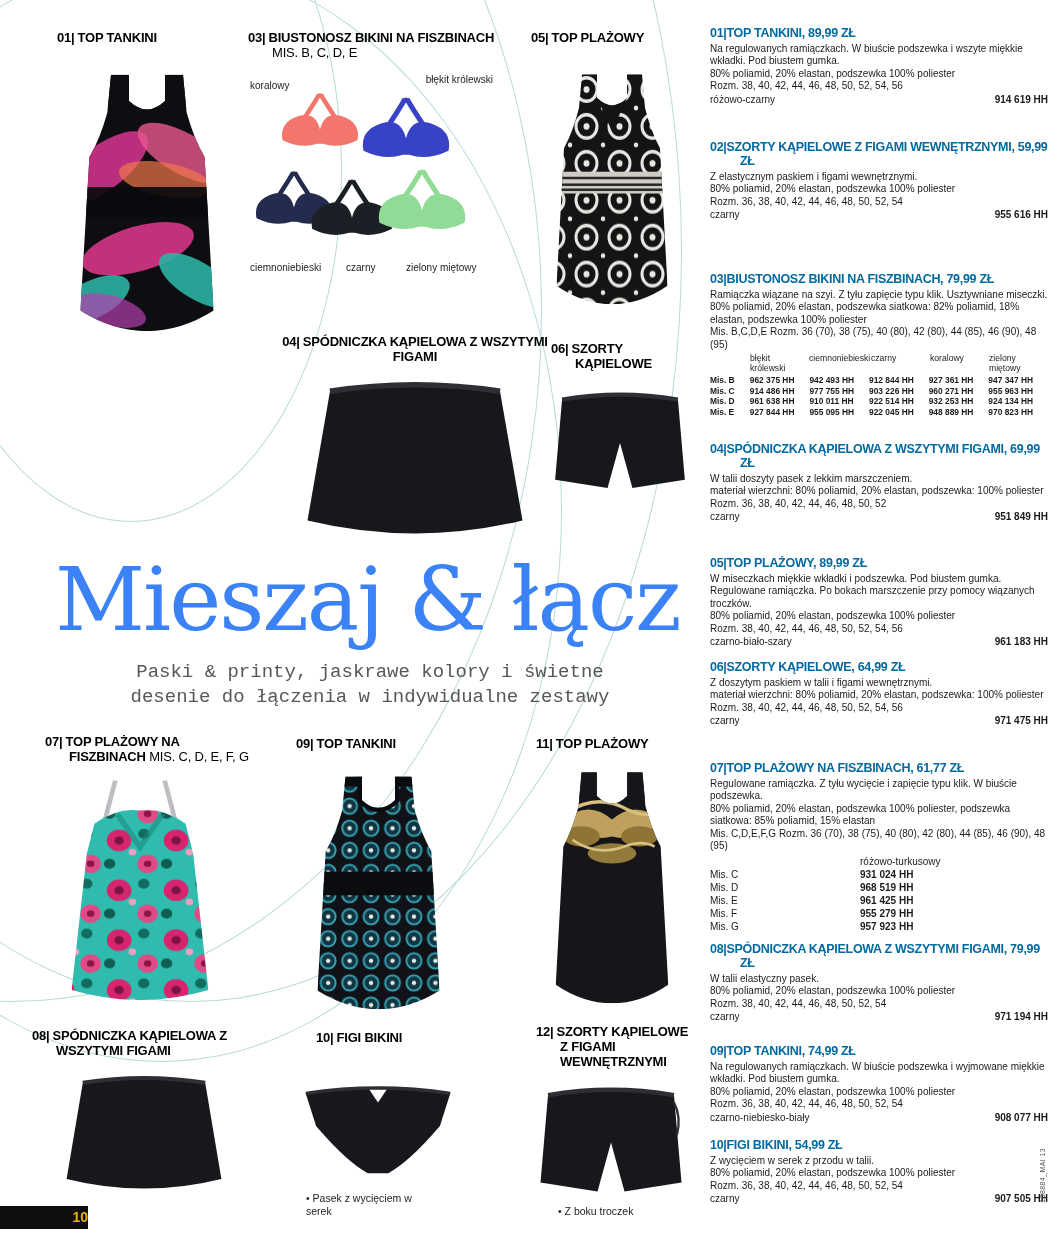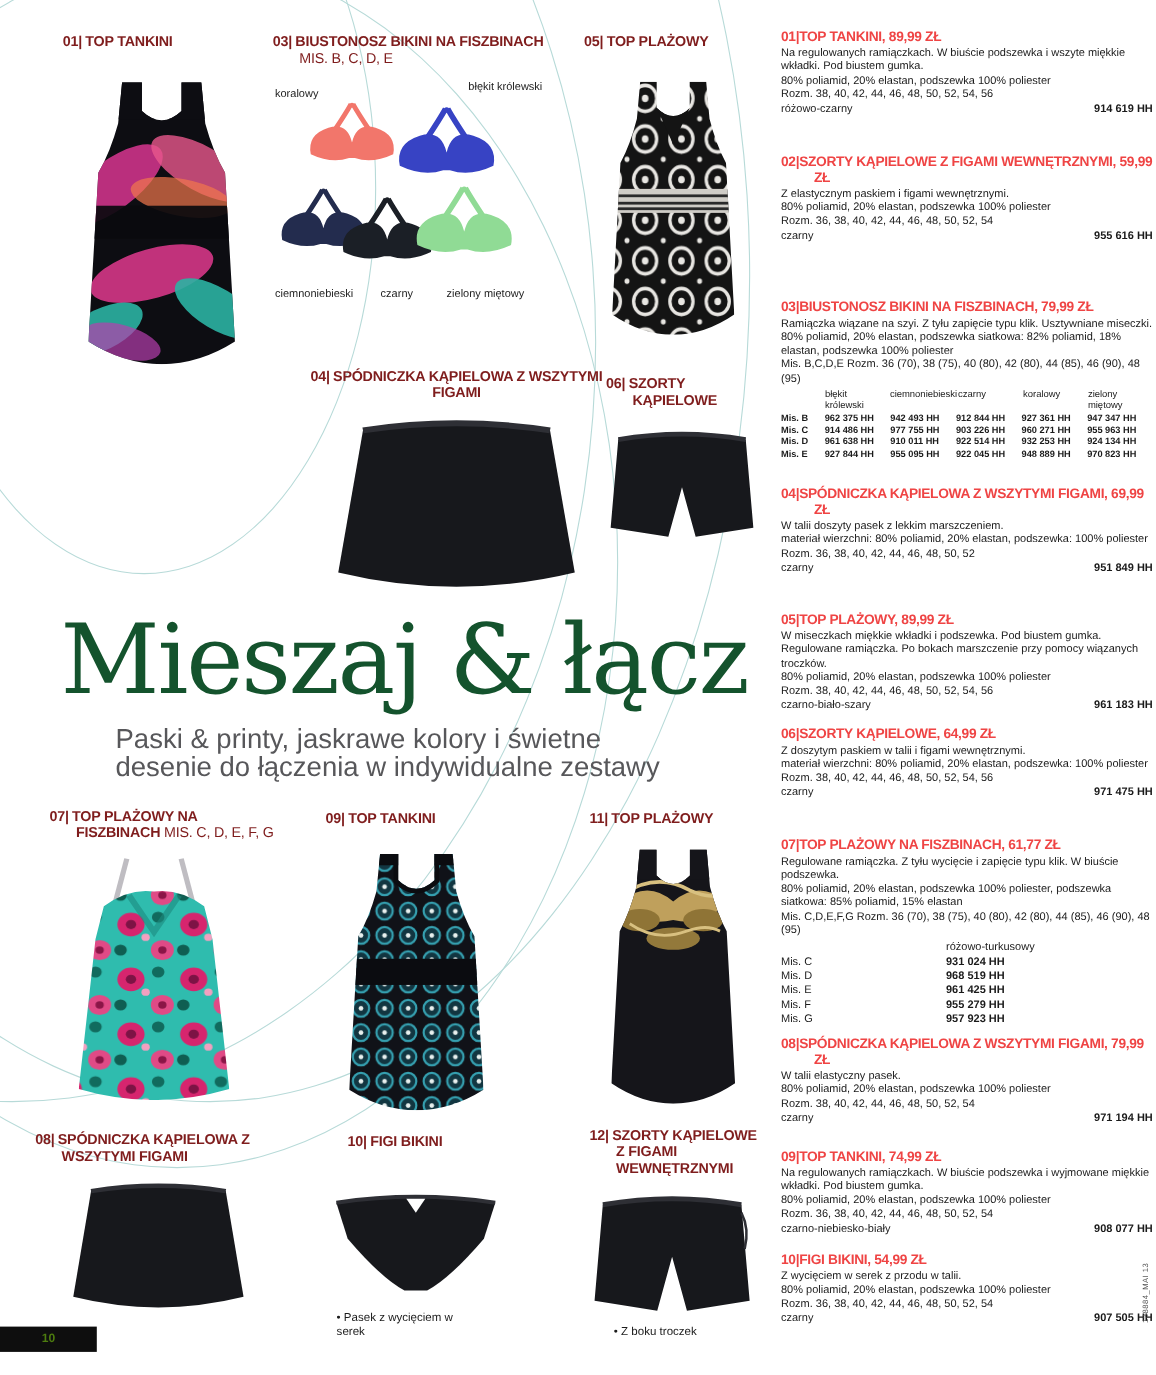--- a/index.html
+++ b/index.html
@@ -6,21 +6,21 @@
   #page{position:relative;width:1051px;height:1250px;background:#ffffff;overflow:hidden;
         font-family:"Liberation Sans",sans-serif;color:#1a1a1a}
   
   .arc{position:absolute;border:1px solid #b7dad8;border-radius:50%;pointer-events:none;z-index:0}
   .arc1{left:-300px;top:-500px;width:980px;height:1500px}
   .arc2{left:-520px;top:-380px;width:1060px;height:1380px}
   .arc3{left:-80px;top:-180px;width:420px;height:700px}
   .arc4{left:-240px;top:-40px;width:800px;height:1100px}
   
   .fig{position:absolute;margin:0;z-index:1}
-  .fig-label{font-size:13px;font-weight:bold;line-height:15px;letter-spacing:-0.2px;color:#7f1d1d;margin:0}
+  .fig-label{font-size:13px;font-weight:bold;line-height:15px;letter-spacing:-0.2px;color:#000000;margin:0}
   .fig-label .fig-title{margin-left:3px}
   .fig-sub{font-weight:normal}
   .hang{padding-left:24px;text-indent:-24px}
   .fig svg{display:block}
   .fig-01{left:57px;top:30px;width:185px}   .fig-01 svg{margin-top:26px}
   .fig-03{left:248px;top:30px;width:250px}  .fig-03 .fig-label{width:225px}
   .fig-05{left:531px;top:30px;width:162px}  .fig-05 svg{margin-top:26px;margin-left:6px}
   .fig-02{left:22px;top:341px;width:220px}  .fig-02 svg{margin-top:14px;margin-left:40px}
   .fig-04{left:281px;top:334px;width:268px;text-align:center} .fig-04 svg{margin:10px auto 0 auto}
   .fig-06{left:551px;top:341px;width:145px} .fig-06 svg{margin-top:12px}
@@ -31,45 +31,45 @@
   .fig-10{left:292px;top:1030px;width:182px}.fig-10 .fig-label{margin-left:24px} .fig-10 svg{margin-top:34px}
   .fig-12{left:536px;top:1024px;width:160px}.fig-12 svg{margin-top:8px}
   .cluster{position:relative;width:245px;height:212px;margin-top:6px}
   .cluster svg{position:absolute}
   .swatch-label{position:absolute;font-size:10px;color:#222;white-space:nowrap}
   .note{font-size:10.5px;line-height:13px;color:#1c1c1c;margin-top:8px}
   .note-10{width:112px;margin-left:14px}
   .note-12{margin-left:22px}
   
   .heading{position:absolute;left:55px;top:548px;z-index:1;font-family:"DejaVu Serif",serif;
-           font-weight:normal;font-size:88px;color:#14532d;letter-spacing:-2px;margin:0}
-  .subtitle{position:absolute;left:105px;top:660px;width:530px;z-index:1;
-            font-family:Liberation Sans, sans-serif;font-size:25px;line-height:25px;color:#57575a}
+           font-weight:normal;font-size:88px;color:#3b82f6;letter-spacing:-2px;margin:0}
+  .subtitle{position:absolute;left:105px;top:660px;width:530px;z-index:1;text-align:center;
+            font-family:Liberation Mono, monospace;font-size:19px;line-height:25px;color:#57575a}
   
   .details{position:absolute;left:710px;top:0;width:338px;height:1250px;z-index:1}
   .detail{position:absolute;left:0;width:338px}
-  .d-title{margin:0 0 3px 0;font-size:12.5px;line-height:14px;letter-spacing:-0.3px;color:#ef4444;
+  .d-title{margin:0 0 3px 0;font-size:12.5px;line-height:14px;letter-spacing:-0.3px;color:#0369a1;
            padding-left:30px;text-indent:-30px;font-weight:bold}
   .d-line{margin:0;font-size:10px;line-height:12.4px;color:#1a1a1a}
   .d-row{display:flex;justify-content:space-between;font-size:10px;line-height:13px}
   .d-code{font-weight:bold;text-align:left}
   .st{margin-top:3px;font-size:8.4px;line-height:10.5px}
   .st-head{display:flex;padding-left:40px;font-weight:normal;font-size:8.6px;line-height:9.6px;margin-bottom:2px}
   .st-head span{width:60px;padding-right:2px}
   .st-row{display:flex;font-weight:bold}
   .st-size{width:40px}
   .st-row .st-code{width:60px}
   .ct{margin-top:3px;font-size:10px;line-height:13px}
   .ct-head{padding-left:150px}
   .ct-row{display:flex}
   .ct-size{width:150px}
   .ct-code{font-weight:bold}
   
-  .pagebar{position:absolute;left:0;top:1206px;width:88px;height:23px;background:#0e0e0e;color:#4d7c0f;
-           font-weight:bold;font-size:11px;line-height:23px;text-align:center;z-index:2}
+  .pagebar{position:absolute;left:0;top:1206px;width:88px;height:23px;background:#0e0e0e;color:#eab308;
+           font-weight:bold;font-size:14px;line-height:23px;text-align:right;z-index:2}
   .side-code{position:absolute;right:5px;top:1148px;writing-mode:vertical-rl;transform:rotate(180deg);
              font-size:7px;color:#555;letter-spacing:0.4px;z-index:2}
   .hidden-defs{position:absolute;width:0;height:0;overflow:hidden}
 </style>
 </head>
 <body>
 
 <div id="page">
 
   <div class="arc arc1"></div>

